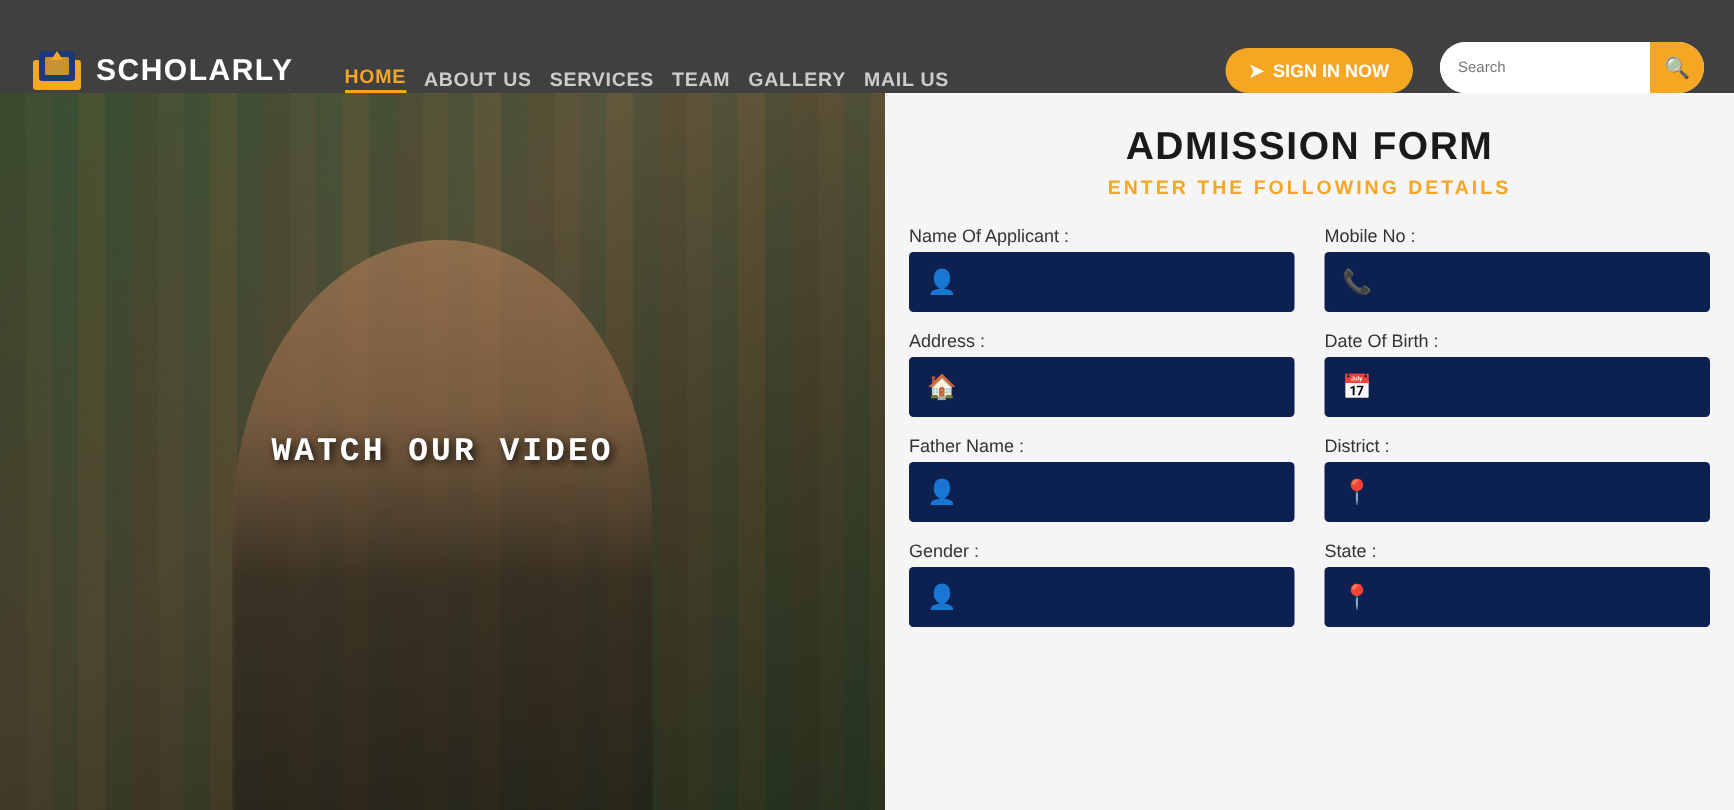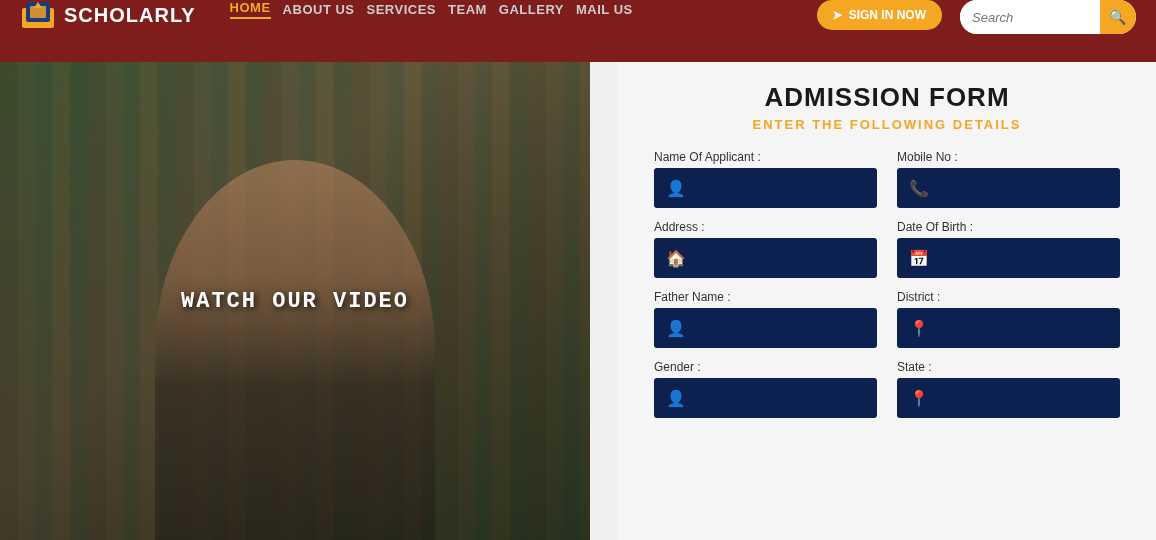--- a/index.html
+++ b/index.html
@@ -1,23 +1,23 @@
 <!DOCTYPE html>
 <html><head>
   <meta charset="utf-8">
   <style>
     * { margin: 0; padding: 0; box-sizing: border-box; }
     body { font-family: Arial, sans-serif; width: 1156px; height: 540px; overflow: hidden; background: #f0f0f0; }
 
     
     .header {
-      background: #7f1d1d;
+      background: #404040;
       height: 62px;
       display: flex;
-      align-items: flex-start;
+      align-items: flex-end;
       padding: 0 20px;
       gap: 18px;
     }
     .logo-area {
       display: flex;
       align-items: center;
       gap: 8px;
       margin-right: 16px;
     }
     .logo-icon {
@@ -68,24 +68,23 @@
       align-items: center;
       background: #fff;
       border-radius: 20px;
       overflow: hidden;
       height: 34px;
     }
     .search-area input {
       border: none;
       outline: none;
       padding: 0 12px;
-      font-size: 13px;
+      font-size: 10px;
       width: 140px;
       height: 100%;
-      font-style: italic;
     }
     .search-btn {
       background: #f5a623;
       border: none;
       height: 34px;
       width: 36px;
       cursor: pointer;
       display: flex;
       align-items: center;
       justify-content: center;
@@ -156,23 +155,22 @@
         rgba(50,40,30,0.6) 60%,
         rgba(30,25,20,0.5) 100%
       );
       border-radius: 50% 50% 0 0;
     }
 
     
     .form-section {
       flex: 1;
       background: #f5f5f5;
-      padding: 20px 36px;
+      padding: 20px 16px;
       overflow-y: auto;
-      margin-left: 28px;
     }
     .form-title {
       text-align: center;
       font-size: 26px;
       font-weight: 900;
       color: #1a1a1a;
       letter-spacing: 1px;
       margin-bottom: 4px;
     }
     .form-subtitle {

